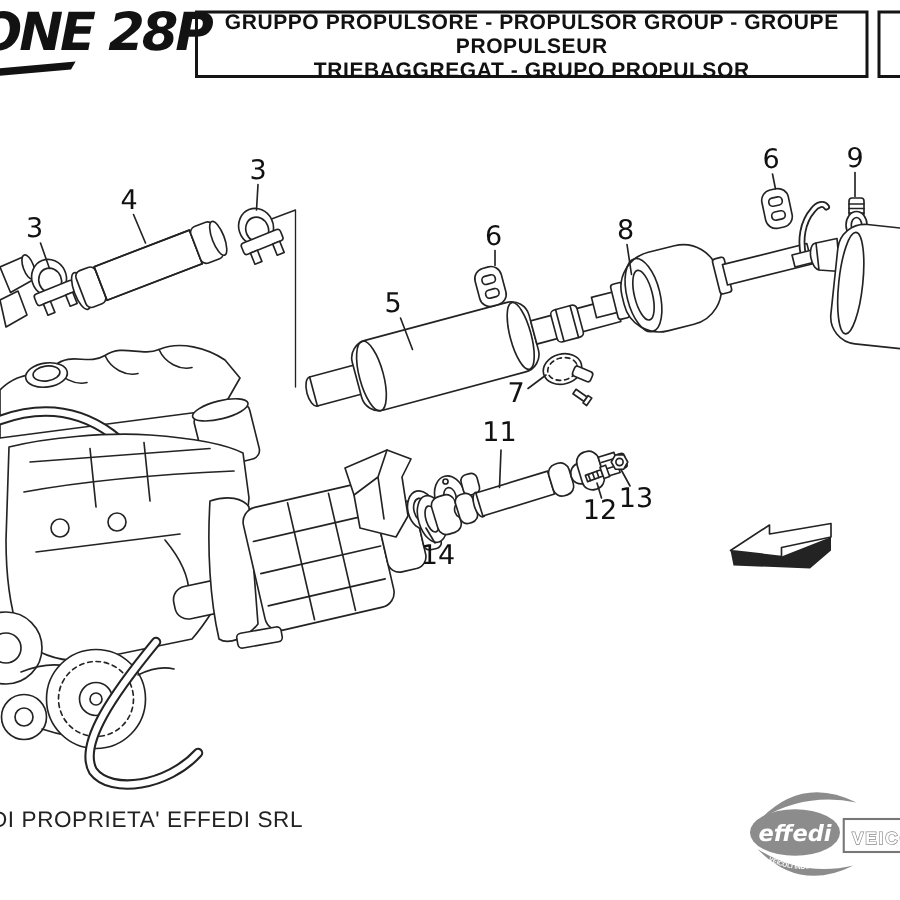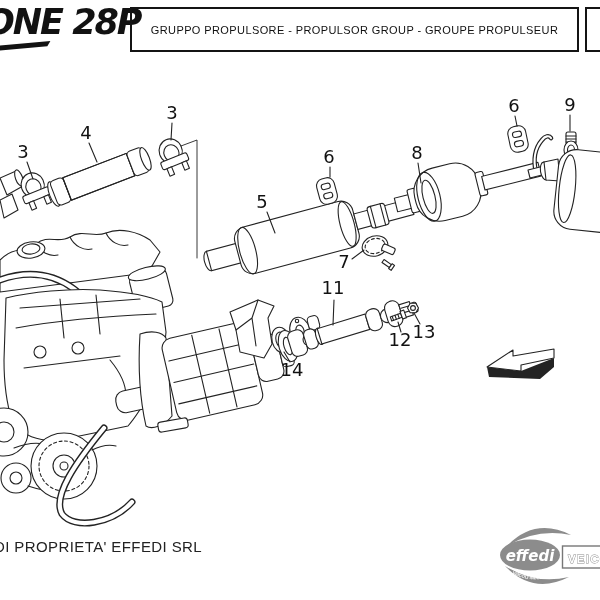--- a/index.html
+++ b/index.html
@@ -9,21 +9,21 @@
   
   .logo { position:absolute; left:0; top:0; width:140px; height:60px; overflow:visible; }
   .logo-text { position:absolute; left:-15px; top:2px; font-family:"DejaVu Sans",sans-serif;
                font-style:italic; font-weight:bold; font-size:35px; letter-spacing:-2px;
                white-space:nowrap; color:#121212; }
   .logo-underline { position:absolute; left:-15px; top:44px; width:64px; height:5px;
                background:#121212; transform:rotate(-5deg) skewX(-35deg); }
   .title-box { position:absolute; left:130px; top:7px; width:449px; height:45px;
                border:2px solid #141414; display:flex; flex-direction:column;
                align-items:center; justify-content:center; text-align:center;
-               font-weight:normal; font-size:11px; letter-spacing:.4px; line-height:16px; }
+               font-weight:bold; font-size:14px; letter-spacing:.4px; line-height:16px; }
   .corner-box { position:absolute; left:585px; top:7px; width:60px; height:45px;
                border:2px solid #141414; background:#fff; }
 
   
   #diagram { position:absolute; left:0; top:0; }
   #diagram * { stroke:#232323; stroke-width:1.1; fill:none; stroke-linejoin:round; stroke-linecap:round; }
   #diagram .f { fill:#fff; }
   #diagram .k { fill:#232323; stroke:none; }
   #diagram .thin { stroke-width:.9; }
   #diagram .dash { stroke-dasharray:3 2.6; }
@@ -42,20 +42,21 @@
 </style>
 </head>
 <body>
 
 <div class="logo">
   <span class="logo-text">ONE 28P</span>
   <span class="logo-underline"></span>
 </div>
 <div class="title-box">
   <div>GRUPPO PROPULSORE - PROPULSOR GROUP - GROUPE PROPULSEUR</div>
+  <div>TRIEBAGGREGAT - GRUPO PROPULSOR</div>
 </div>
 <div class="corner-box"></div>
 
 <svg id="diagram" width="600" height="600" viewBox="0 0 600 600">
   <defs>
     <pattern id="mesh" width="5" height="5" patternUnits="userSpaceOnUse">
       <path d="M0,5 L5,0" style="stroke:#555;stroke-width:.7"></path>
       <path d="M0,0 L5,5" style="stroke:#555;stroke-width:.7"></path>
     </pattern>
     <g id="uclamp">

